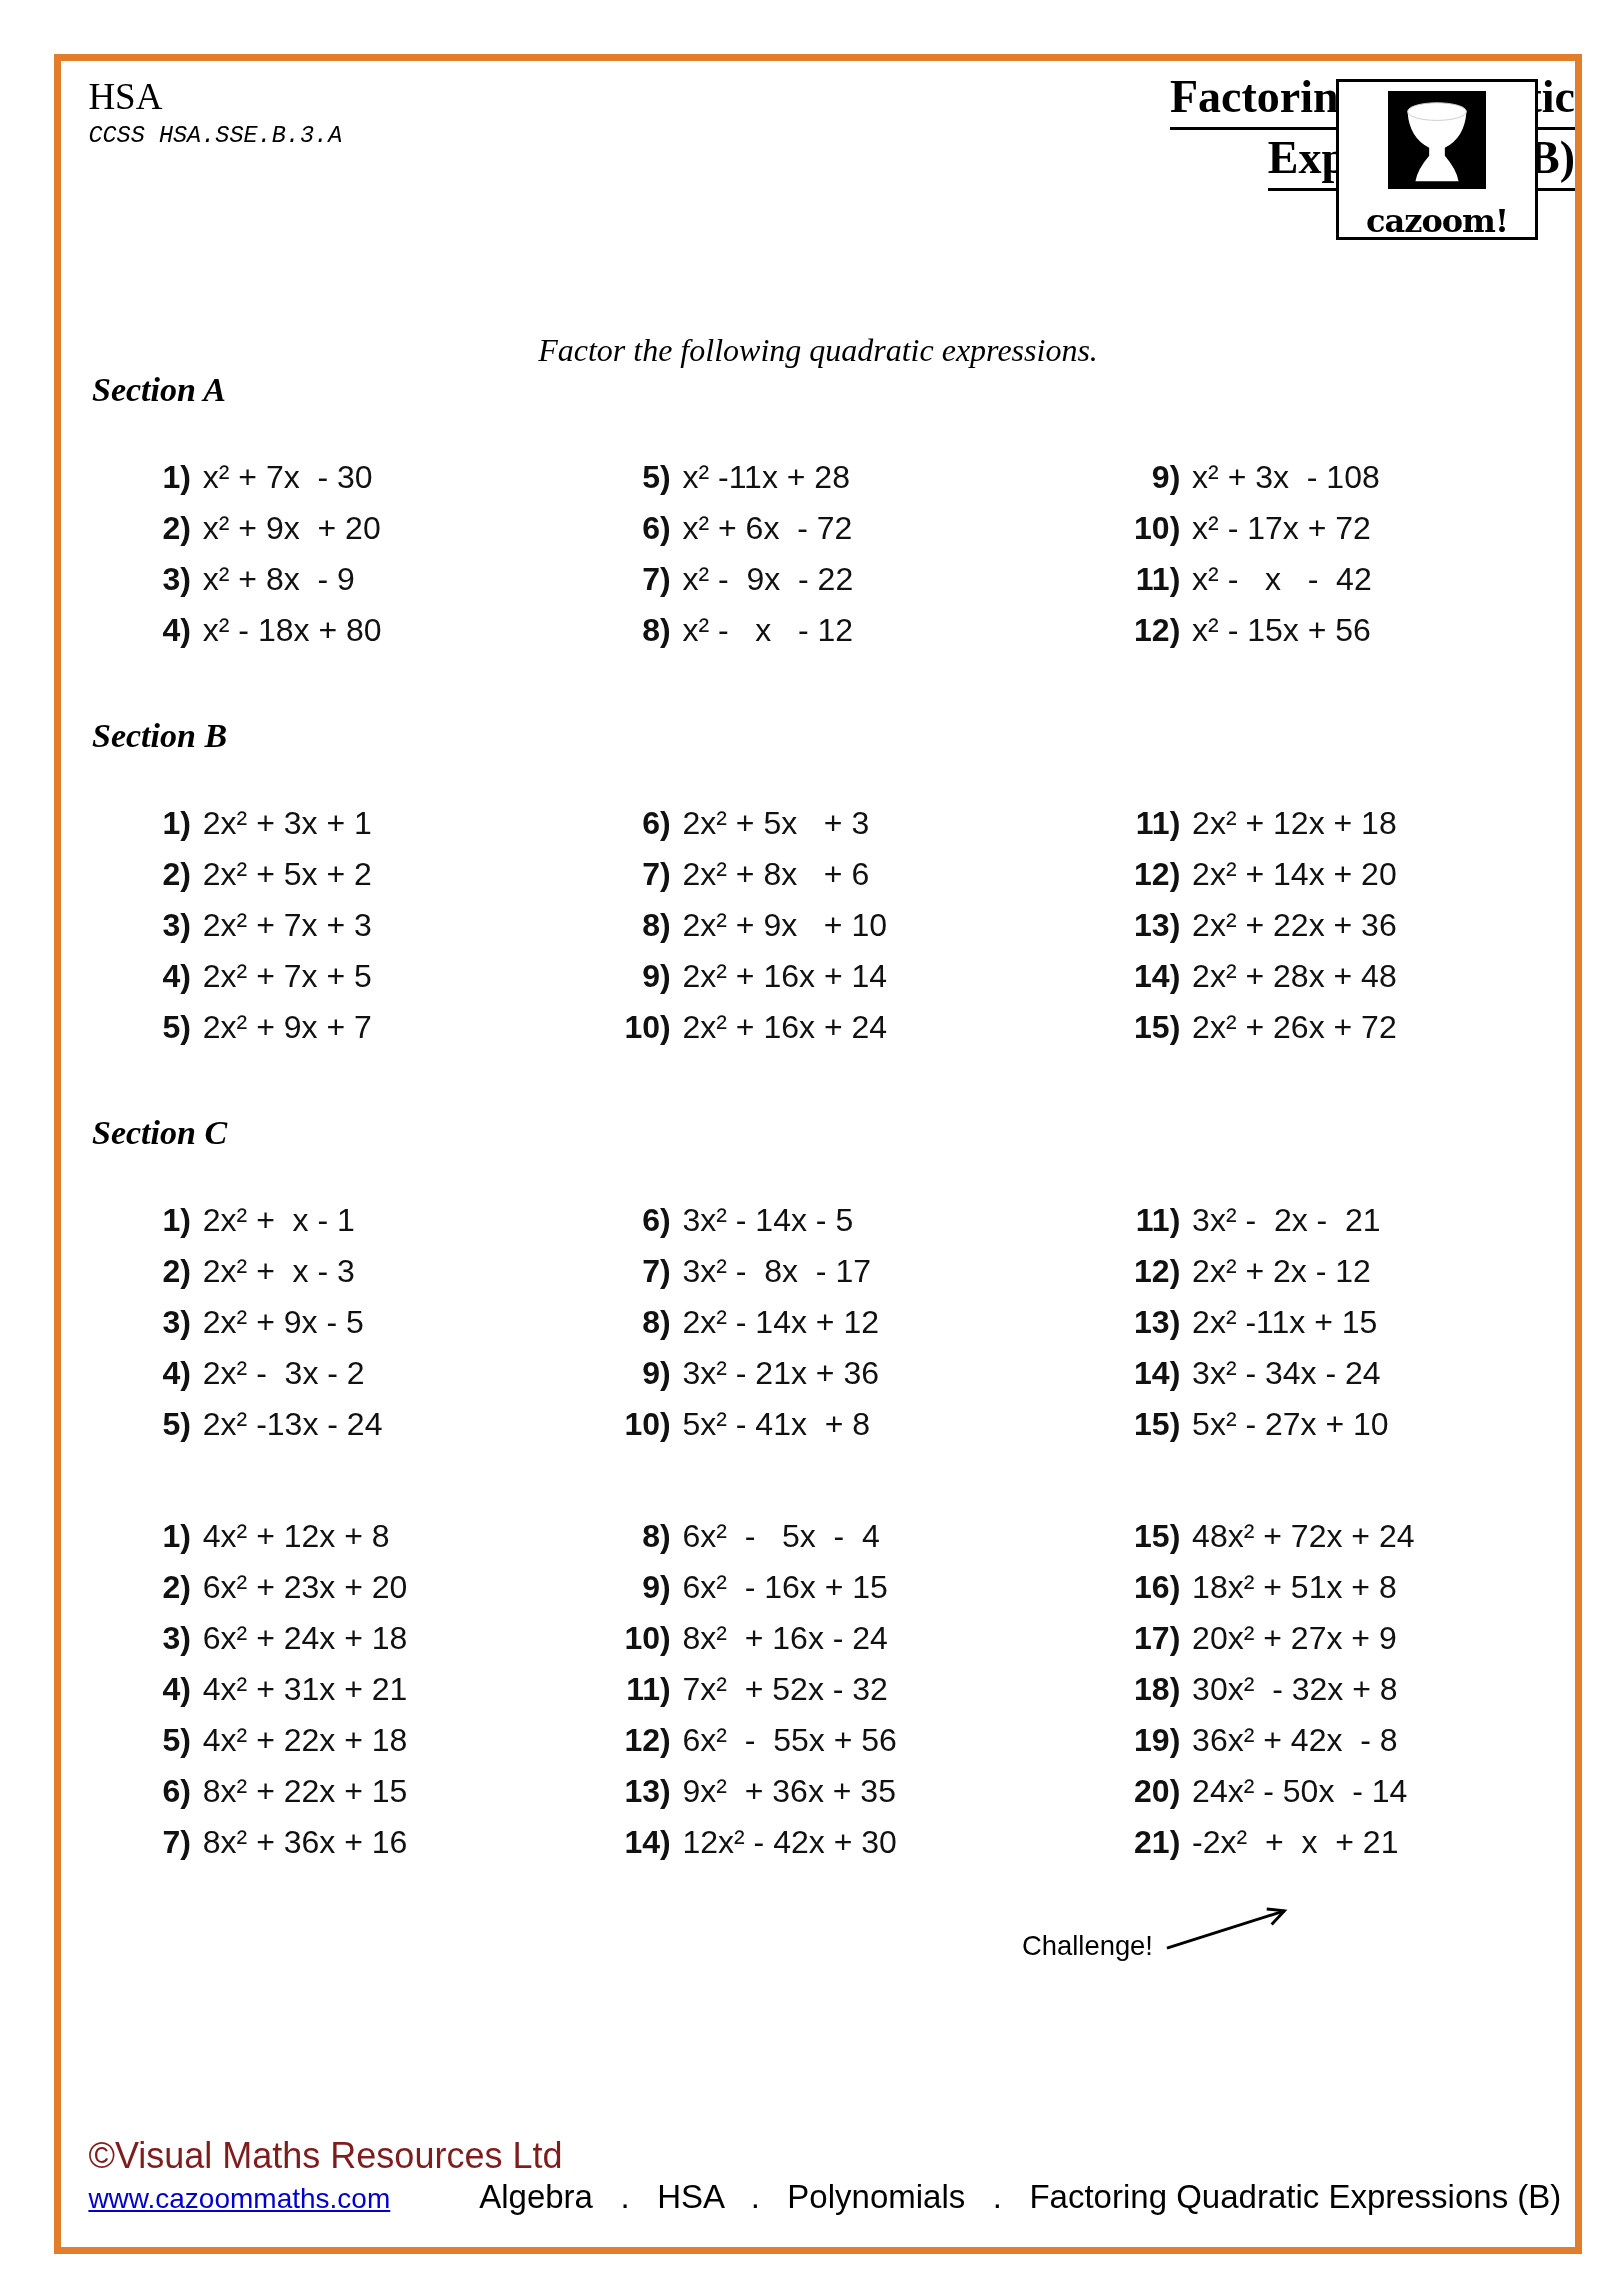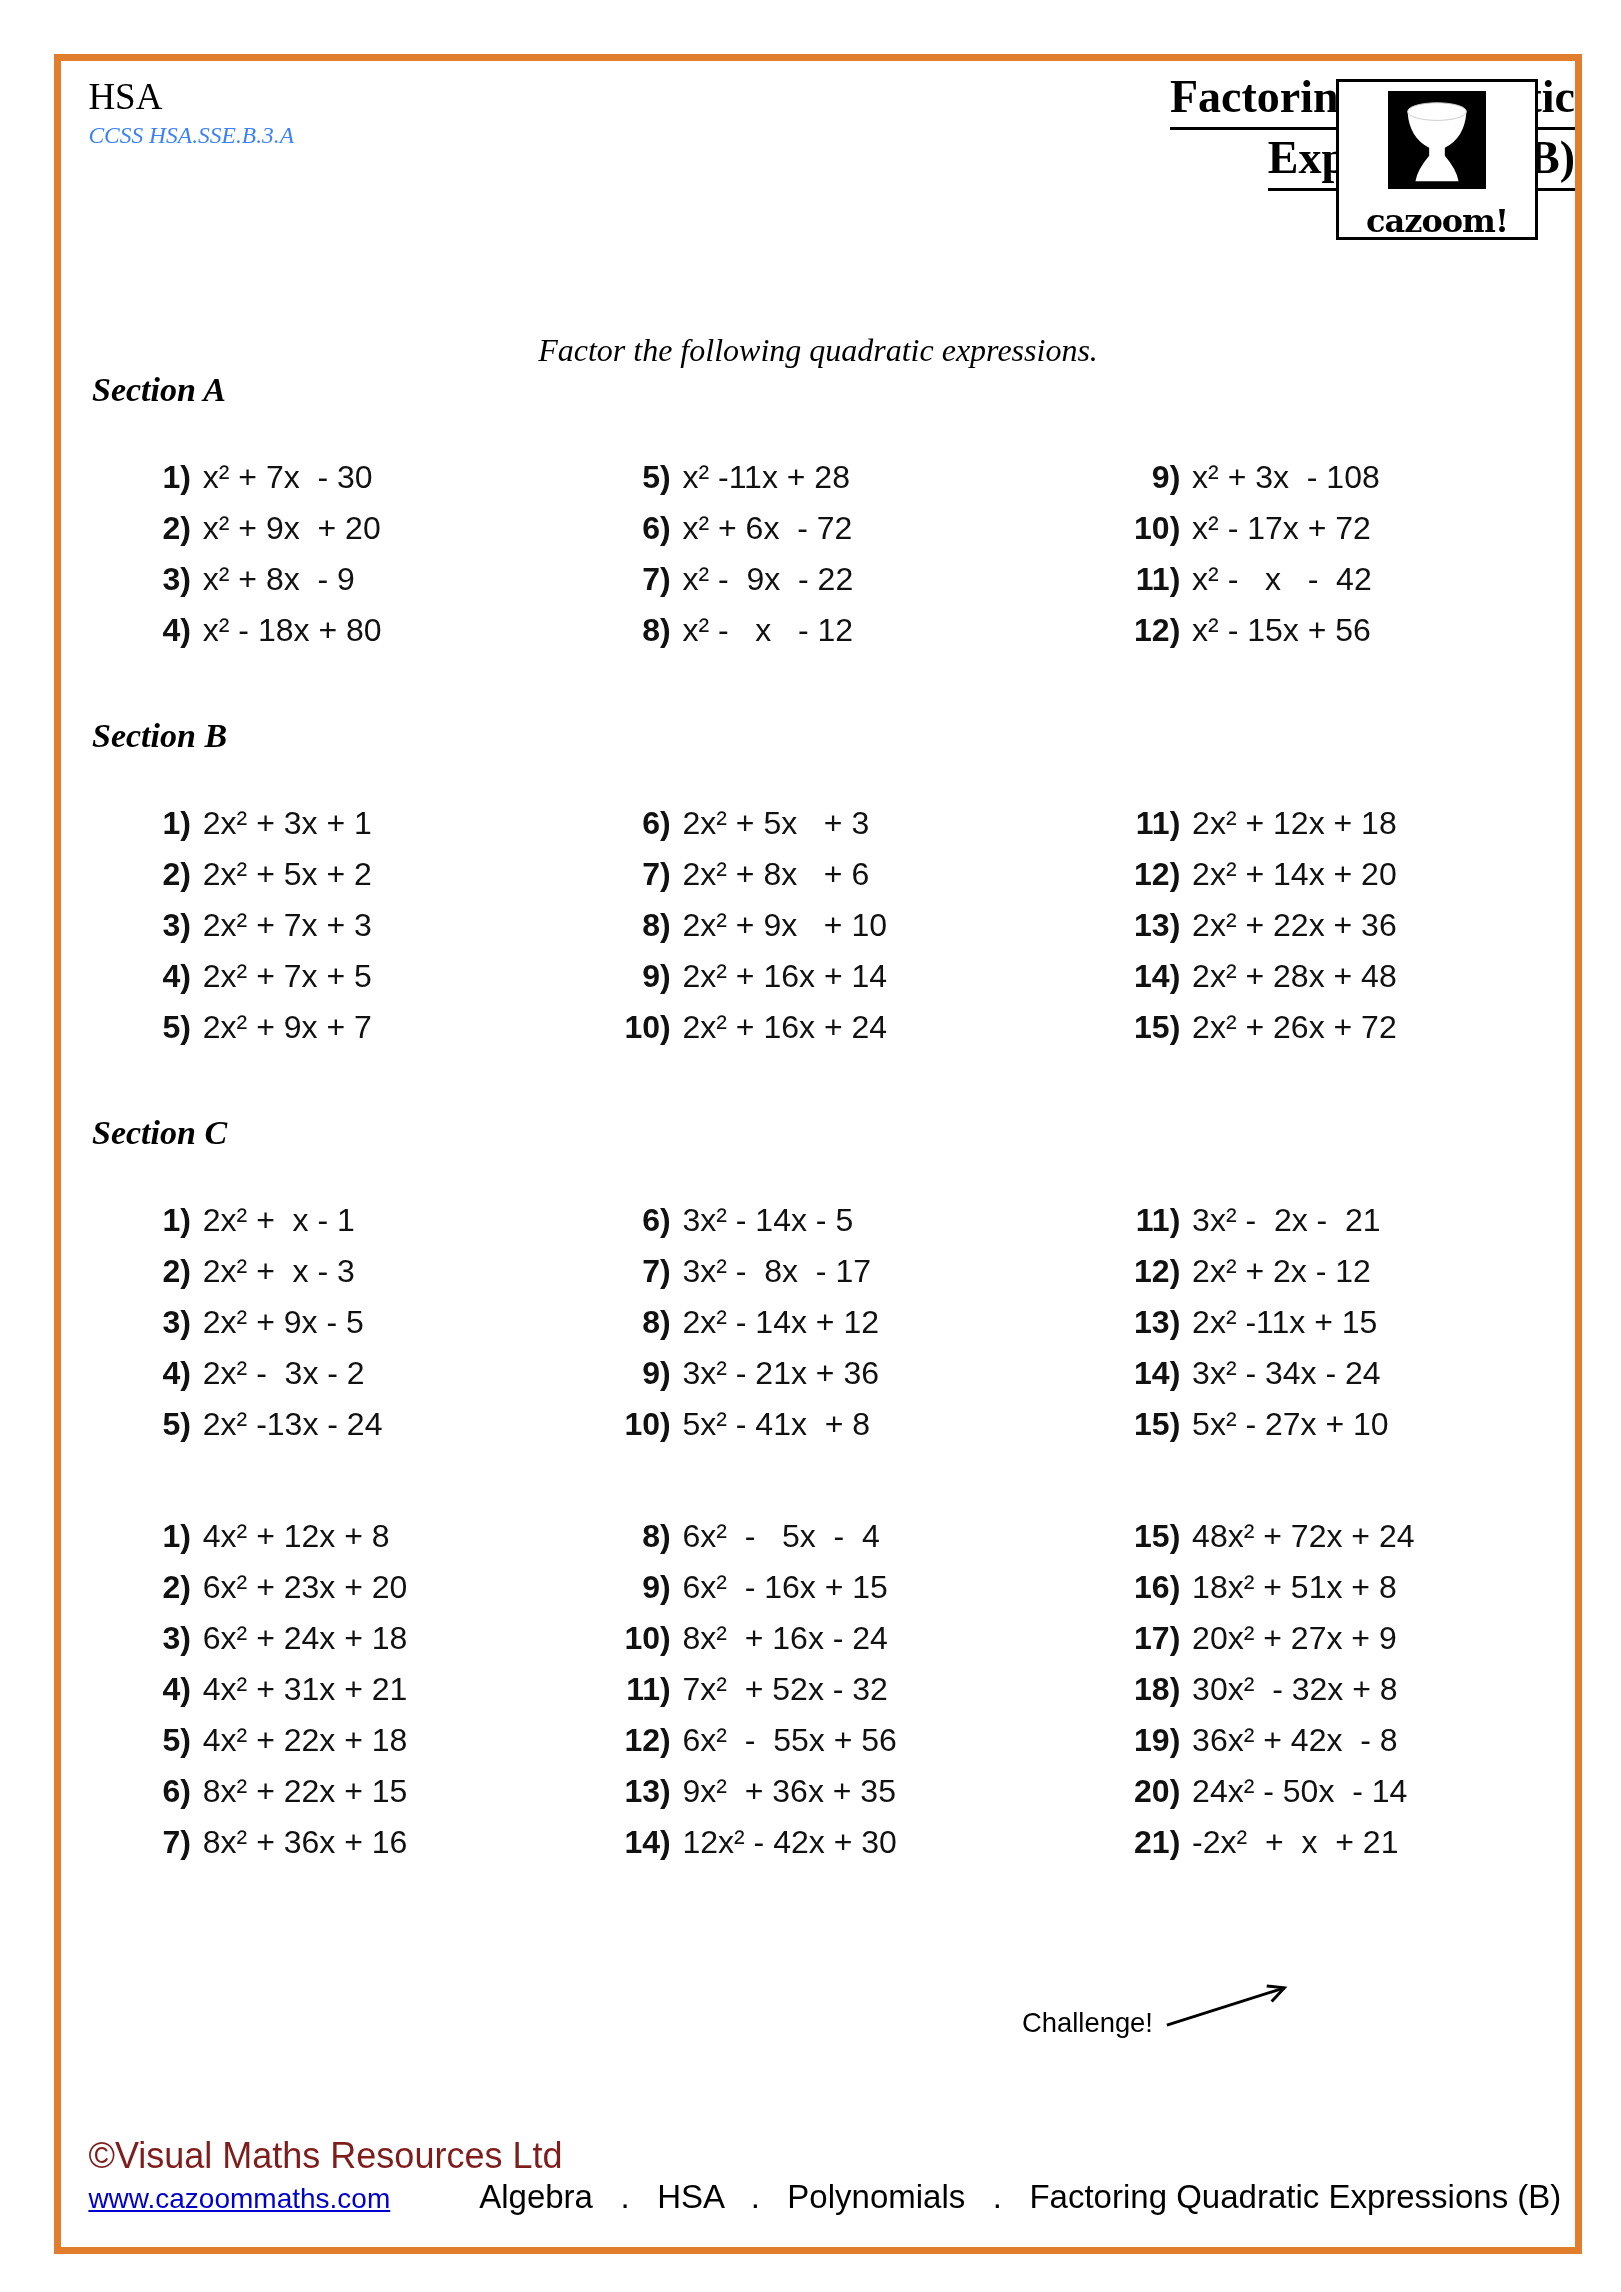--- a/index.html
+++ b/index.html
@@ -1,21 +1,21 @@
 <!DOCTYPE html>
 <html><head>
 <meta charset="utf-8">
 <style>
   html,body{margin:0;padding:0;background:#ffffff;}
   body{width:1621px;height:2293px;position:relative;font-family:"Liberation Sans",sans-serif;color:#111;}
   .frame{position:absolute;left:54px;top:54px;width:1514px;height:2186px;border:7.8px solid #E07E2E;background:#fff;}
   
   .header-left{position:absolute;left:27.4px;top:13.7px;}
   .course{font-family:"Liberation Serif",serif;font-size:37px;color:#000;}
-  .ccss{font-family:Liberation Serif, serif;font-style:italic;font-size:23.5px;color:#3b82f6;margin-top:3.9px;}
+  .ccss{font-family:Liberation Mono, monospace;font-style:italic;font-size:23.5px;color:#000000;margin-top:3.9px;}
   .title-wrap{position:absolute;left:0;right:0;top:7.8px;text-align:right;}
   .title-line{font-family:"Liberation Serif",serif;font-weight:bold;font-size:46px;color:#000;line-height:1.22;}
   .title-line span{display:inline-block;border-bottom:3.9px solid #000;padding-bottom:2px;}
   
   .logo{position:absolute;right:37px;top:17.6px;width:196px;height:155px;border:3.9px solid #000;background:#fff;text-align:center;}
   .logo-drum-box{width:98px;height:98px;background:#000;margin:9.8px auto 0 auto;display:flex;align-items:center;justify-content:center;}
   .logo-text{font-family:"DejaVu Serif",serif;font-weight:bold;font-size:32px;letter-spacing:-1px;color:#000;margin-top:16px;line-height:1;}
   
   .instruction{position:absolute;top:271px;left:0;right:0;text-align:center;font-family:"Liberation Serif",serif;font-style:italic;font-size:32px;color:#000;}
   
@@ -24,21 +24,21 @@
   .section-label{font-family:"Liberation Serif",serif;font-style:italic;font-weight:bold;font-size:34px;color:#000;margin:0 0 43px 31px;}
   .problem-columns{display:flex;margin-left:71px;}
   .problem-col{display:flex;flex-direction:column;}
   .problem-col:nth-child(1){width:480px;}
   .problem-col:nth-child(2){width:510px;}
   .problem-col:nth-child(3){width:446px;}
   .problem{display:flex;height:51px;line-height:51px;}
   .p-num{font-weight:bold;font-size:32px;width:59px;text-align:right;flex:none;}
   .p-expr{font-size:32px;margin-left:11.8px;white-space:pre;}
   
-  .challenge{position:absolute;left:961px;top:1917px;display:flex;align-items:flex-end;text-align:right;}
+  .challenge{position:absolute;left:961px;top:1840px;display:flex;align-items:flex-end;text-align:right;}
   .challenge-label{font-size:27.4px;color:#000;}
   .challenge-arrow{margin-left:9.8px;margin-bottom:5.9px;}
   
   .footer-left{position:absolute;left:27.4px;top:2074px;}
   .copyright{font-size:36px;color:#7f1d1d;}
   .website{font-size:28px;color:#0000CC;text-decoration:underline;display:inline-block;margin-top:5.9px;cursor:pointer;}
   .breadcrumb{position:absolute;right:13.7px;top:2117px;font-size:33px;color:#000;white-space:pre;}
 </style>
 </head>
 <body>

